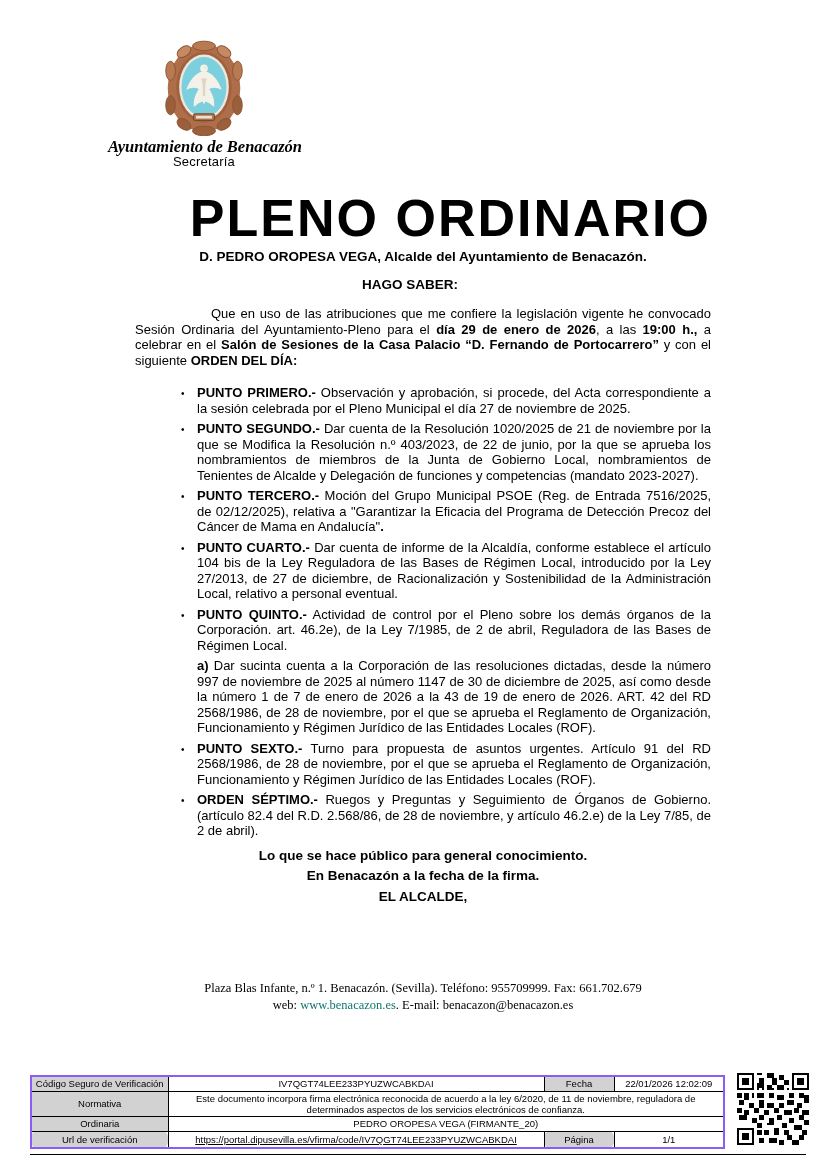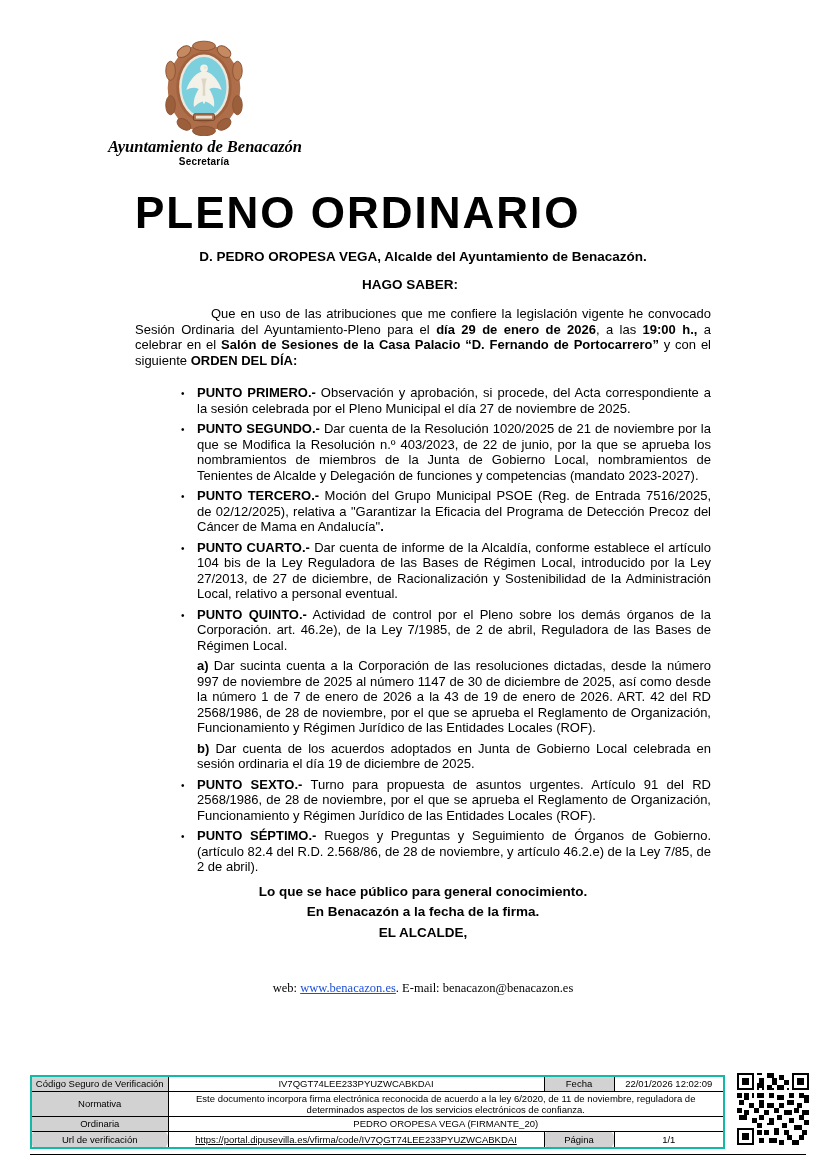--- a/index.html
+++ b/index.html
@@ -7,26 +7,26 @@
   .page {
     position:relative; width:826px; height:1169px; margin:0 auto;
     background:#ffffff; overflow:hidden;
     font-family:"Liberation Sans", sans-serif; color:#000;padding-left:11px;
   }
 
   
   .header { position:absolute; left:108px; top:40px; width:192px; text-align:center; }
   .seal { display:block; margin:0 auto 2px auto; }
   .org-name { font-family:"Liberation Serif", serif; font-style:italic; font-weight:bold; font-size:16.5px; line-height:17px; white-space:nowrap; }
-  .dept-name { font-size:10px; line-height:13px; font-weight:bold; letter-spacing:.2px; }
+  .dept-name { font-size:13px; line-height:13px; font-weight:normal; letter-spacing:.2px; }
 
   
   .doc-title {
-    position:absolute; left:135px; top:188px; width:576px; text-align:left;
-    font-size:44px; font-weight:bold; letter-spacing:2px; white-space:nowrap;
+    position:absolute; left:135px; top:188px; width:576px; text-align:right;
+    font-size:52px; font-weight:bold; letter-spacing:2px; white-space:nowrap;
   }
   .author-line { position:absolute; left:135px; top:249px; width:576px; text-align:center; font-weight:bold; font-size:13.5px; }
   .hago-saber  { position:absolute; left:122px; top:277px; width:576px; text-align:center; font-weight:bold; font-size:13.5px; }
 
   
   .content {
     position:absolute; left:135px; top:306px; width:576px;
     font-size:13px; line-height:15.5px; text-align:justify;
   }
   .content b { font-weight:bold; }
@@ -34,26 +34,26 @@
   .agenda-item { position:relative; padding-left:62px; margin-bottom:5px; }
   .agenda-item::before { content:"•"; position:absolute; left:46px; top:1px; font-size:10px; }
   .sub-item { padding-left:62px; margin-bottom:5px; }
   .closing { margin-top:7px; text-align:center; font-weight:bold; font-size:13.5px; line-height:20.5px; }
 
   
   .footer {
     position:absolute; left:110px; top:980px; width:626px; text-align:center;
     font-family:"Liberation Serif", serif; font-size:12.5px; line-height:17px;
   }
-  .link { color:#1d4ed8; text-decoration:underline; cursor:pointer; }
+  .link { color:#0f766e; cursor:pointer; }
 
   
   .verif-wrap { position:absolute; left:30px; top:1075px; }
   table.verif { border-collapse:collapse; table-layout:fixed; width:693px; font-size:9.5px; line-height:11px; }
-  table.verif { border:2px solid #14b8a6; }
+  table.verif { border:2px solid #8b5cf6; }
   table.verif td { border:1px solid #000; text-align:center; vertical-align:middle; padding:1px 3px; }
   td.lbl { background:#d2d2d2; }
   tr.r1 td { height:15px; } tr.r2 td { height:24px; } tr.r3 td { height:15px; } tr.r4 td { height:17px;border-radius:6px; }
   .url-link { text-decoration:underline; color:#000; cursor:pointer; }
   .bottom-rule { position:absolute; left:30px; top:1154px; width:776px; height:1px; background:#000; }
   .qr { position:absolute; left:737px; top:1073px; }
 </style>
 </head>
 <body>
 
@@ -98,32 +98,32 @@
 
   <div class="content">
     <p class="intro-par"><span>Que en uso de las atribuciones que me confiere la legislación vigente he convocado Sesión Ordinaria del Ayuntamiento-Pleno para el </span><b>día 29 de enero de 2026</b><span>, a las </span><b>19:00 h.,</b><span> a celebrar en el </span><b>Salón de Sesiones de la Casa Palacio “D. Fernando de Portocarrero”</b><span> y con el siguiente </span><b>ORDEN DEL DÍA:</b></p>
 
     <div class="agenda-item"><b>PUNTO PRIMERO.-</b><span> Observación y aprobación, si procede, del Acta correspondiente a la sesión celebrada por el Pleno Municipal el día 27 de noviembre de 2025.</span></div>
     <div class="agenda-item"><b>PUNTO SEGUNDO.-</b><span> Dar cuenta de la Resolución 1020/2025 de 21 de noviembre por la que se Modifica la Resolución n.º 403/2023, de 22 de junio, por la que se aprueba los nombramientos de miembros de la Junta de Gobierno Local, nombramientos de Tenientes de Alcalde y Delegación de funciones y competencias (mandato 2023-2027).</span></div>
     <div class="agenda-item"><b>PUNTO TERCERO.-</b><span> Moción del Grupo Municipal PSOE (Reg. de Entrada 7516/2025, de 02/12/2025), relativa a "Garantizar la Eficacia del Programa de Detección Precoz del Cáncer de Mama en Andalucía"</span><b>.</b></div>
     <div class="agenda-item"><b>PUNTO CUARTO.-</b><span> Dar cuenta de informe de la Alcaldía, conforme establece el artículo 104 bis de la Ley Reguladora de las Bases de Régimen Local, introducido por la Ley 27/2013, de 27 de diciembre, de Racionalización y Sostenibilidad de la Administración Local, relativo a personal eventual.</span></div>
     <div class="agenda-item"><b>PUNTO QUINTO.-</b><span> Actividad de control por el Pleno sobre los demás órganos de la Corporación. art. 46.2e), de la Ley 7/1985, de 2 de abril, Reguladora de las Bases de Régimen Local.</span></div>
     <div class="sub-item"><b>a)</b><span> Dar sucinta cuenta a la Corporación de las resoluciones dictadas, desde la número 997 de noviembre de 2025 al número 1147 de 30 de diciembre de 2025, así como desde la número 1 de 7 de enero de 2026 a la 43 de 19 de enero de 2026. ART. 42 del RD 2568/1986, de 28 de noviembre, por el que se aprueba el Reglamento de Organización, Funcionamiento y Régimen Jurídico de las Entidades Locales (ROF).</span></div>
-    <div class="sub-item"><b>b)</b><span> Dar cuenta de los acuerdos adoptados en Junta de Gobierno Local celebrada en sesión ordinaria el día 19 de diciembre de 2025.</span></div>
     <div class="agenda-item"><b>PUNTO SEXTO.-</b><span> Turno para propuesta de asuntos urgentes. Artículo 91 del RD 2568/1986, de 28 de noviembre, por el que se aprueba el Reglamento de Organización, Funcionamiento y Régimen Jurídico de las Entidades Locales (ROF).</span></div>
-    <div class="agenda-item"><b>PUNTO SÉPTIMO.-</b><span> Ruegos y Preguntas y Seguimiento de Órganos de Gobierno. (artículo 82.4 del R.D. 2.568/86, de 28 de noviembre, y artículo 46.2.e) de la Ley 7/85, de 2 de abril).</span></div>
+    <div class="agenda-item"><b>ORDEN SÉPTIMO.-</b><span> Ruegos y Preguntas y Seguimiento de Órganos de Gobierno. (artículo 82.4 del R.D. 2.568/86, de 28 de noviembre, y artículo 46.2.e) de la Ley 7/85, de 2 de abril).</span></div>
 
     <div class="closing">
       <div>Lo que se hace público para general conocimiento.</div>
       <div>En Benacazón a la fecha de la firma.</div>
       <div>EL ALCALDE,</div>
     </div>
   </div>
 
   <div class="footer">
+    <div>Plaza Blas Infante, n.º 1. Benacazón. (Sevilla).  Teléfono: 955709999. Fax: 661.702.679</div>
     <div><span>web: </span><span class="link">www.benacazon.es</span><span>. E-mail: benacazon@benacazon.es</span></div>
   </div>
 
   <div class="verif-wrap">
     <table class="verif">
       <colgroup>
           <col style="width:137px">
           <col style="width:376px">
           <col style="width:70px">
           <col style="width:110px">

